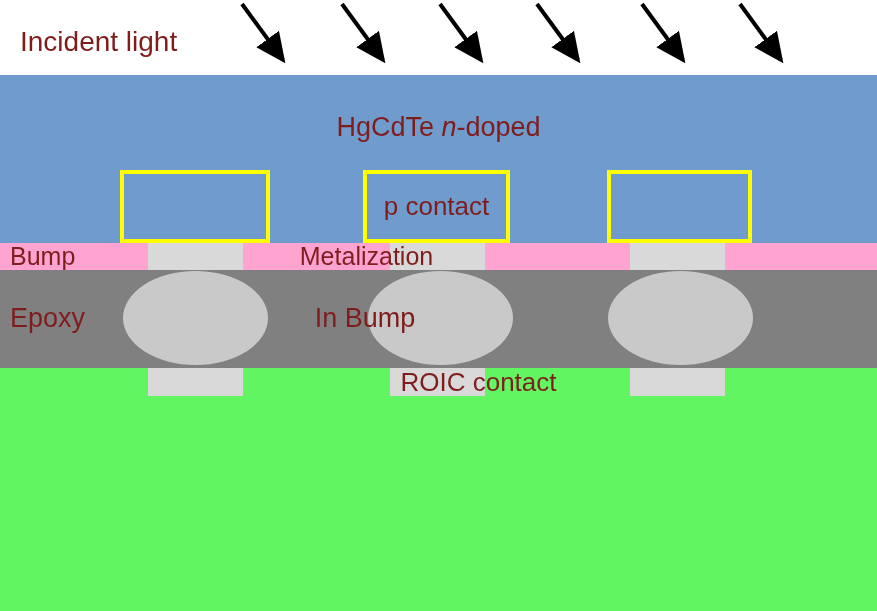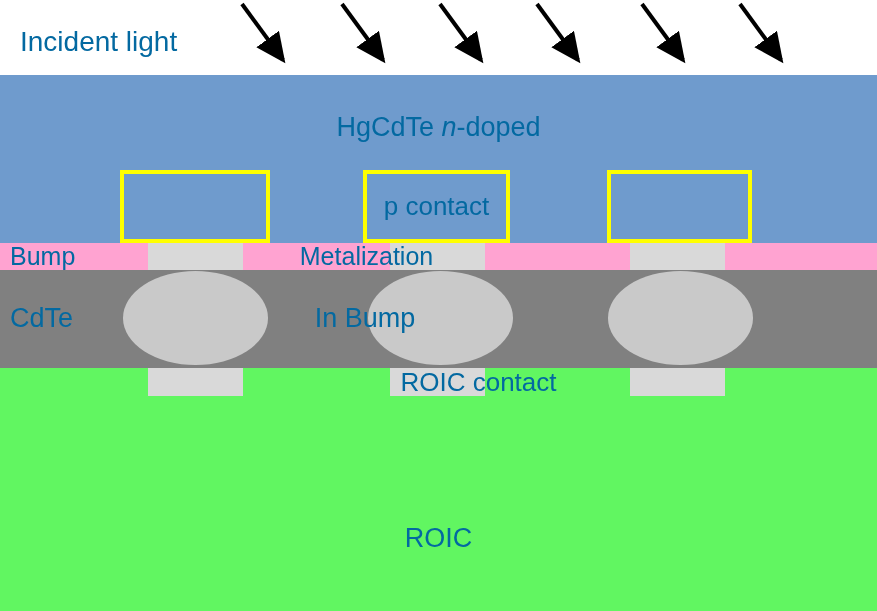--- a/index.html
+++ b/index.html
@@ -70,21 +70,21 @@
     width: 95px;
     background: #d9d9d9;
   }
   .roic-contact-1 { left: 148px; }
   .roic-contact-2 { left: 390px; }
   .roic-contact-3 { left: 630px; }
 
   
   .lbl {
     position: absolute;
-    color: #0369a1;
+    color: #7f1d1d;
     white-space: nowrap;
   }
   .lbl-incident { left: 20px; top: 26px; font-size: 28px; }
   .lbl-hgcdte   { left: 0; width: 877px; top: 112px; font-size: 27px; text-align: center; }
   .lbl-hgcdte i { font-style: italic; }
   .lbl-pimplant { left: 363px; width: 147px; top: 191px; font-size: 26px; text-align: center; }
   .lbl-cdte     { left: 10px; top: 243px; font-size: 25px; line-height: 27px; }
   .lbl-metal    { left: 0; width: 733px; top: 243px; font-size: 25px; line-height: 27px; text-align: center; }
   .lbl-epoxy    { left: 10px; top: 303px; font-size: 27px; }
   .lbl-inbump   { left: 0; width: 730px; top: 303px; font-size: 27px; text-align: center; }
@@ -133,18 +133,17 @@
     <line x1="740" y1="4" x2="781" y2="60" stroke="#000000" stroke-width="4" marker-end="url(#ah)"></line>
   </svg>
 
   <div class="lbl lbl-incident">Incident light</div>
 
   <div class="lbl lbl-hgcdte"><span>HgCdTe </span><i>n</i><span>-doped</span></div>
 
   <div class="lbl lbl-pimplant">p contact</div>
   <div class="lbl lbl-cdte">Bump</div>
   <div class="lbl lbl-metal">Metalization</div>
-  <div class="lbl lbl-epoxy">CdTe</div>
+  <div class="lbl lbl-epoxy">Epoxy</div>
   <div class="lbl lbl-inbump">In Bump</div>
   <div class="lbl lbl-roiccontact">ROIC contact</div>
-  <div class="lbl lbl-roic">ROIC</div>
 
 </div>
 
 </body></html>

